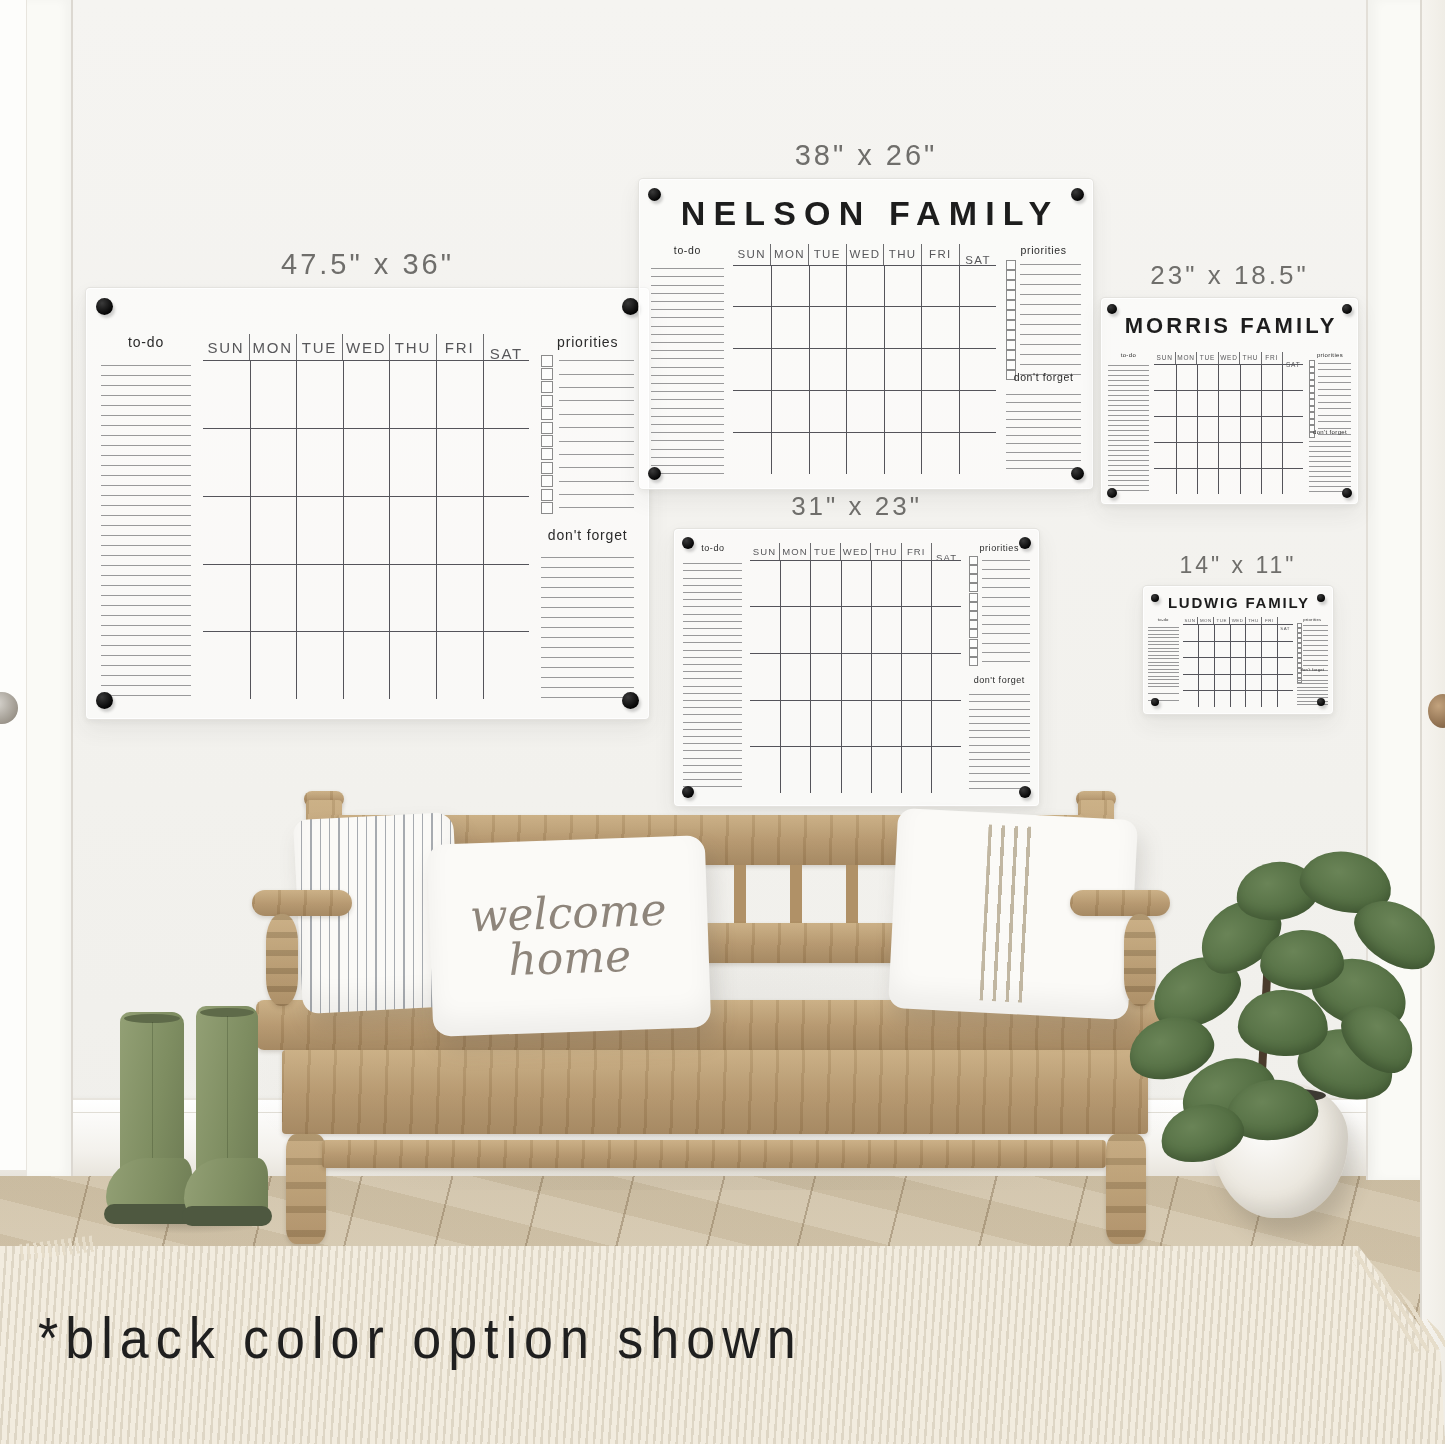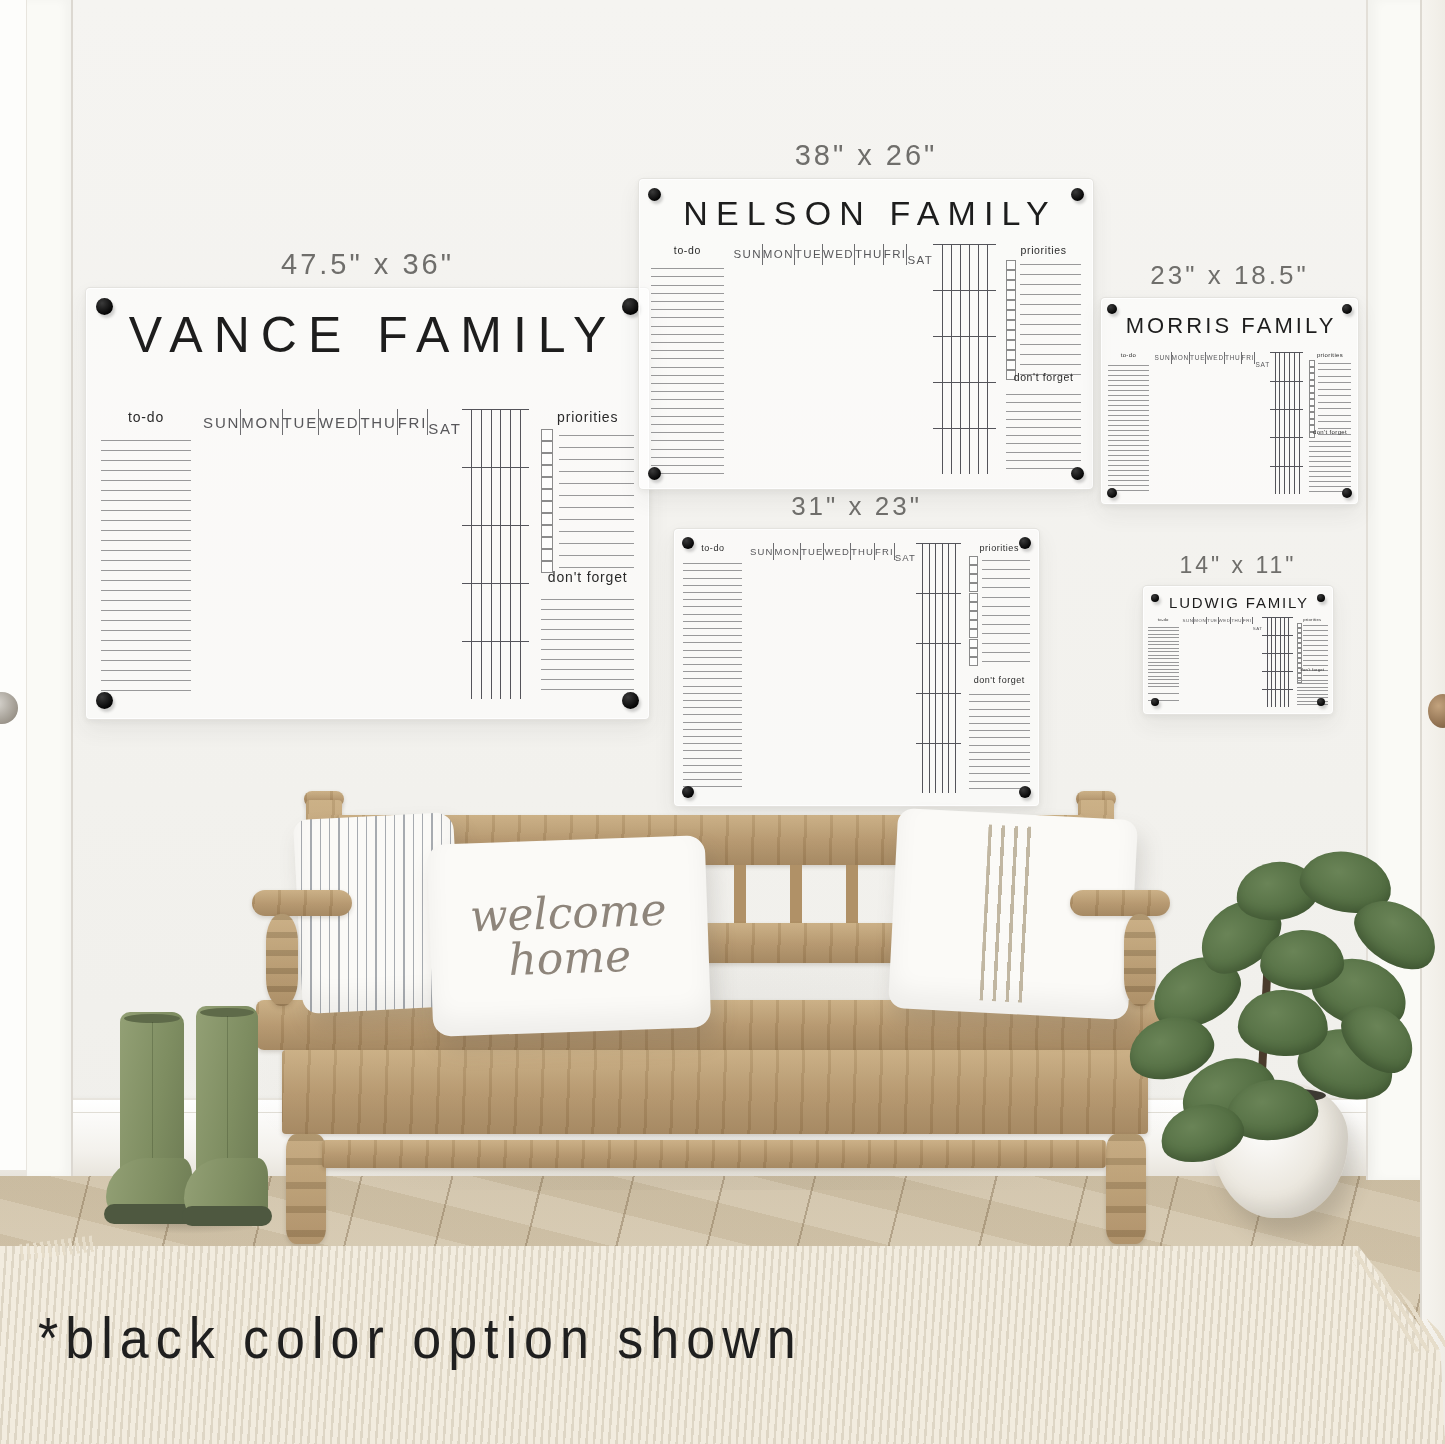--- a/index.html
+++ b/index.html
@@ -50,27 +50,27 @@
     background:rgba(255,255,255,.55);border:1px solid rgba(195,192,186,.4);border-radius:5px;
     box-shadow:0 10px 22px rgba(60,60,55,.07),0 2px 5px rgba(60,60,55,.06),inset 0 0 0 1px rgba(255,255,255,.8);}
   .size-label{position:absolute;bottom:calc(100% + 7px);left:50%;transform:translateX(-50%);
     white-space:nowrap;color:#6f6e6b;font-size:var(--sz,29px);letter-spacing:3px;font-weight:300;}
   .dot{position:absolute;width:var(--dot);height:var(--dot);border-radius:50%;
     background:radial-gradient(circle at 35% 30%,#3a3a3a,#050505 70%);
     box-shadow:2px 3px 3px rgba(0,0,0,.18);}
   .dot.tl{left:var(--di);top:var(--di);} .dot.tr{right:var(--di);top:var(--di);}
   .dot.bl{left:var(--di);bottom:var(--di);} .dot.br{right:var(--di);bottom:var(--di);}
   .title{text-align:center;margin-top:var(--tmt,16px);font-size:var(--t);line-height:1.1;
-    letter-spacing:var(--tls,.2em);text-indent:var(--tls,.2em);font-weight:400;color:#1d1d1d;white-space:nowrap;}
+    letter-spacing:var(--tls,.2em);text-indent:var(--tls,.2em);font-weight:700;color:#1d1d1d;white-space:nowrap;}
   .body{flex:1;min-height:0;display:flex;gap:2.2%;padding:0 2.6% var(--pb,18px) 2.6%;margin-top:var(--bg,12px);}
   .todo{width:17%;display:flex;flex-direction:column;}
   .col-label{font-size:var(--lab);color:#2a2a2a;text-align:center;letter-spacing:.06em;white-space:nowrap;}
   .lines{flex:1;margin-top:calc(var(--gap)*.6);
     background:repeating-linear-gradient(to bottom,rgba(0,0,0,0) 0 calc(var(--gap) - 1px),#99999a calc(var(--gap) - 1px) var(--gap));}
-  .cal{flex:1;display:flex;flex-direction:row;min-width:0;}
+  .cal{flex:1;display:flex;flex-direction:column;min-width:0;}
   .day-row{display:flex;height:calc(var(--day)*1.75);}
   .day{flex:1;display:flex;align-items:center;justify-content:center;font-size:var(--day);
     color:#57575a;letter-spacing:.12em;border-right:1px solid #6d6d70;}
   .day:last-child{border-right:none;margin-top:12px;}
   .grid{flex:1;display:grid;grid-template-columns:repeat(7,1fr);grid-template-rows:repeat(5,1fr);}
   .grid i{display:block;border-top:1px solid #54545a;border-left:1px solid #54545a;}
   .grid i:nth-child(7n+1){border-left:none;}
   .side{width:17.5%;display:flex;flex-direction:column;}
   .chk-list{height:44%;display:flex;flex-direction:column;margin-top:calc(var(--gap)*.4);}
   .chk-row{flex:1;display:flex;align-items:center;}
@@ -156,21 +156,20 @@
   <div class="door-right"></div>
   <div class="knob-right"></div>
 
   <div id="boards-layer">
   <div class="board b-vance">
     <div class="size-label">47.5" x 36"</div>
     <span class="dot tl"></span>
     <span class="dot tr"></span>
     <span class="dot bl"></span>
     <span class="dot br"></span>
-    <div class="title">VANCE FAMILY</div>
     <div class="body">
       <div class="todo">
         <div class="col-label">to-do</div>
         <div class="lines"></div>
       </div>
       <div class="cal">
         <div class="day-row">
               <span class="day">SUN</span>
               <span class="day">MON</span>
               <span class="day">TUE</span>

